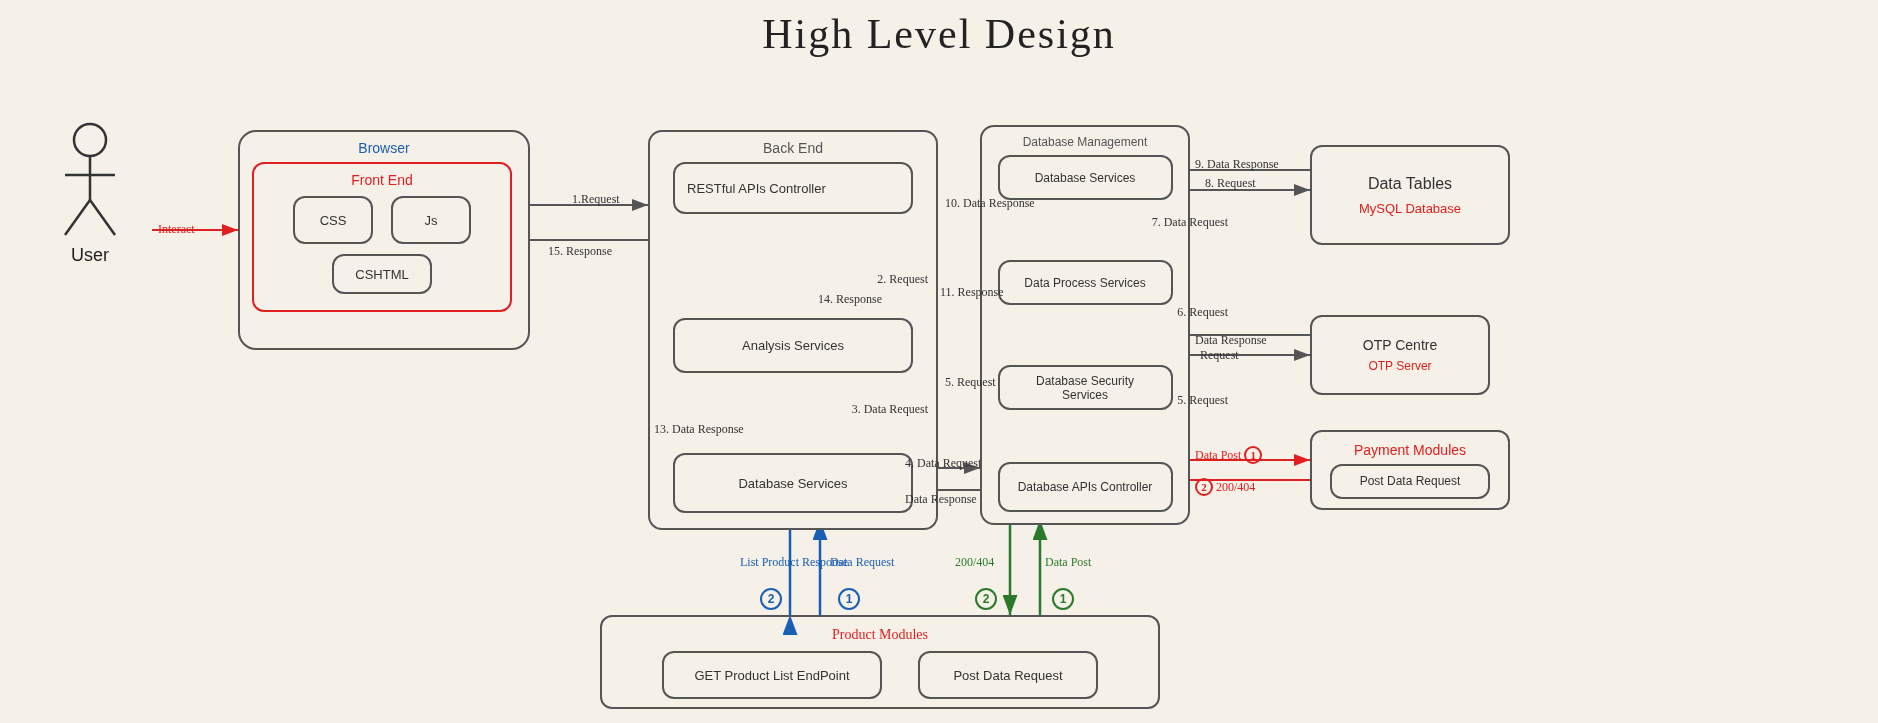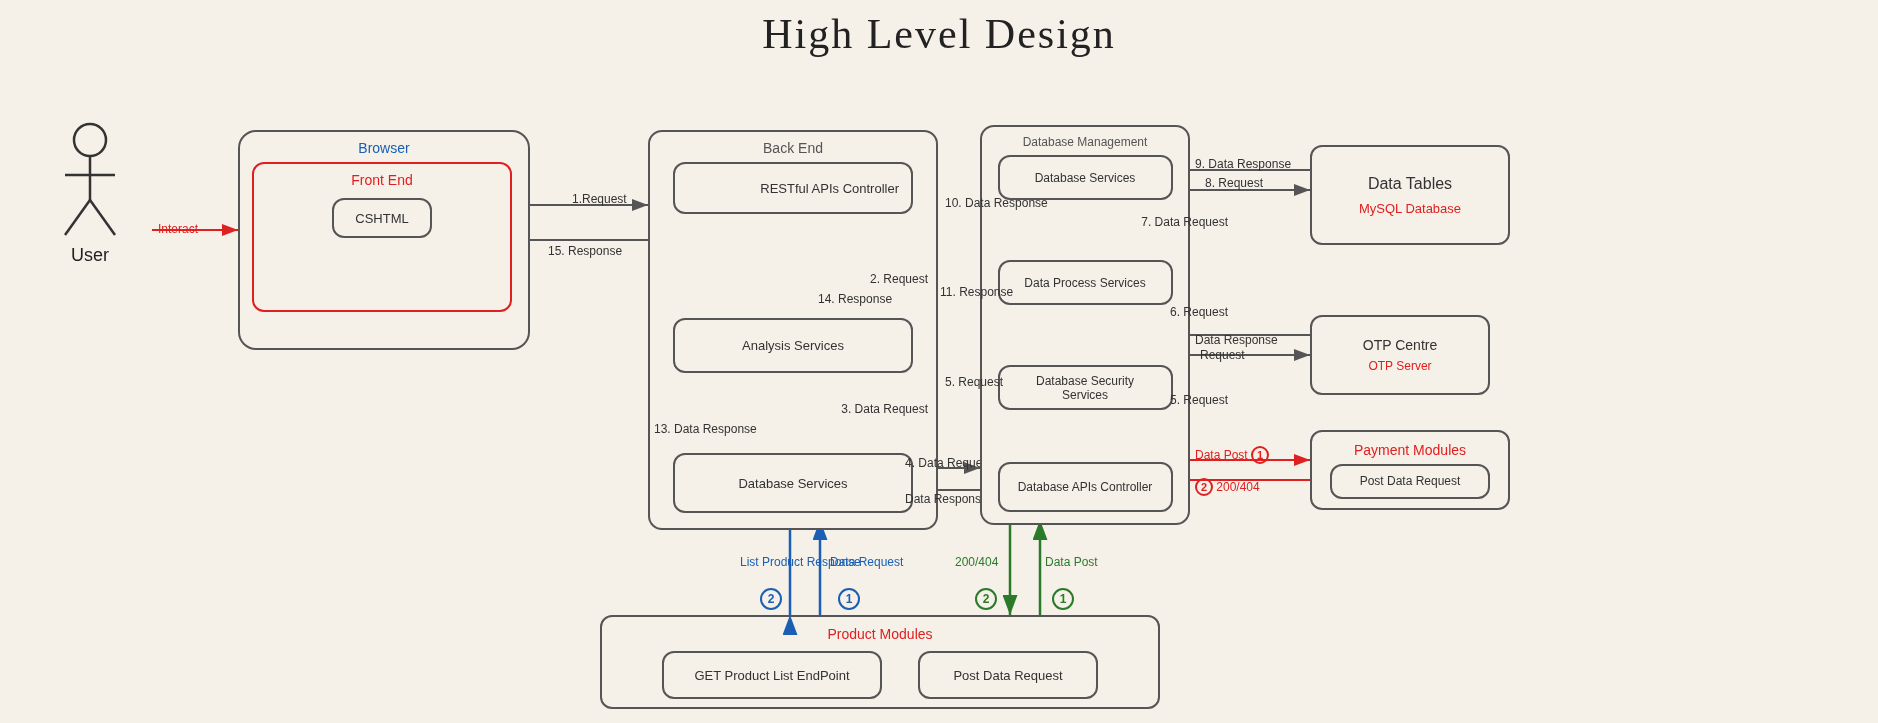--- a/index.html
+++ b/index.html
@@ -78,21 +78,21 @@
 
     
     .text-red { color: #e02020; }
     .text-blue { color: #1a5fb4; }
 
     
     .arrow-label {
       position: absolute;
       font-size: 12px;
       color: #333;
-      font-family: Liberation Sans, sans-serif;
+      font-family: Liberation Serif, serif;
       white-space: nowrap;
     }
 
     .arrow-label.red { color: #e02020; }
     .arrow-label.blue { color: #1a5fb4; }
     .arrow-label.green { color: #2a7a2a; }
 
     
     .circle-badge {
       display: inline-flex;
@@ -212,36 +212,44 @@
     <div class="user-label">User</div>
   </div>
 
   <div class="arrow-label red" style="top:222px; left:158px;">Interact</div>
 
   <div class="box" style="top:130px; left:238px; width:292px; height:220px; border-radius:18px;">
     <div class="box-title text-blue">Browser</div>
 
     <div class="box" style="position:relative; top:0; left:0; width:260px; height:150px; border-radius:12px; border-color:#e02020;">
       <div class="box-title text-red">Front End</div>
+      <div style="display:flex; gap:18px; margin-top:8px; justify-content:center;">
+        <div class="box" style="position:relative; width:80px; height:48px; display:flex; align-items:center; justify-content:center;">
+          <span class="box-label">CSS</span>
+        </div>
+        <div class="box" style="position:relative; width:80px; height:48px; display:flex; align-items:center; justify-content:center;">
+          <span class="box-label">Js</span>
+        </div>
+      </div>
       <div style="display:flex; justify-content:center; margin-top:10px;">
         <div class="box" style="position:relative; width:100px; height:40px; display:flex; align-items:center; justify-content:center;">
           <span class="box-label">CSHTML</span>
         </div>
       </div>
     </div>
   </div>
 
   <div class="arrow-label" style="top:192px; left:572px;">1.Request</div>
 
   <div class="arrow-label" style="top:244px; left:548px;">15. Response</div>
 
   <div class="box" style="top:130px; left:648px; width:290px; height:400px; border-radius:14px;">
     <div class="box-title">Back End</div>
 
-    <div class="box" style="position:relative; width:240px; height:52px; margin:0 auto 0; display:flex; align-items:center; justify-content:flex-end;">
+    <div class="box" style="position:relative; width:240px; height:52px; margin:0 auto 0; display:flex; align-items:center; justify-content:flex-start;">
       <span class="box-label">RESTful APIs Controller</span>
     </div>
 
     <div class="arrow-label" style="position:absolute; top:160px; left:168px;">14. Response</div>
     <div class="arrow-label" style="position:absolute; top:140px; right:8px;">2. Request</div>
 
     <div class="box" style="position:relative; width:240px; height:55px; margin:104px auto 0; display:flex; align-items:center; justify-content:center;">
       <span class="box-label">Analysis Services</span>
     </div>
 

